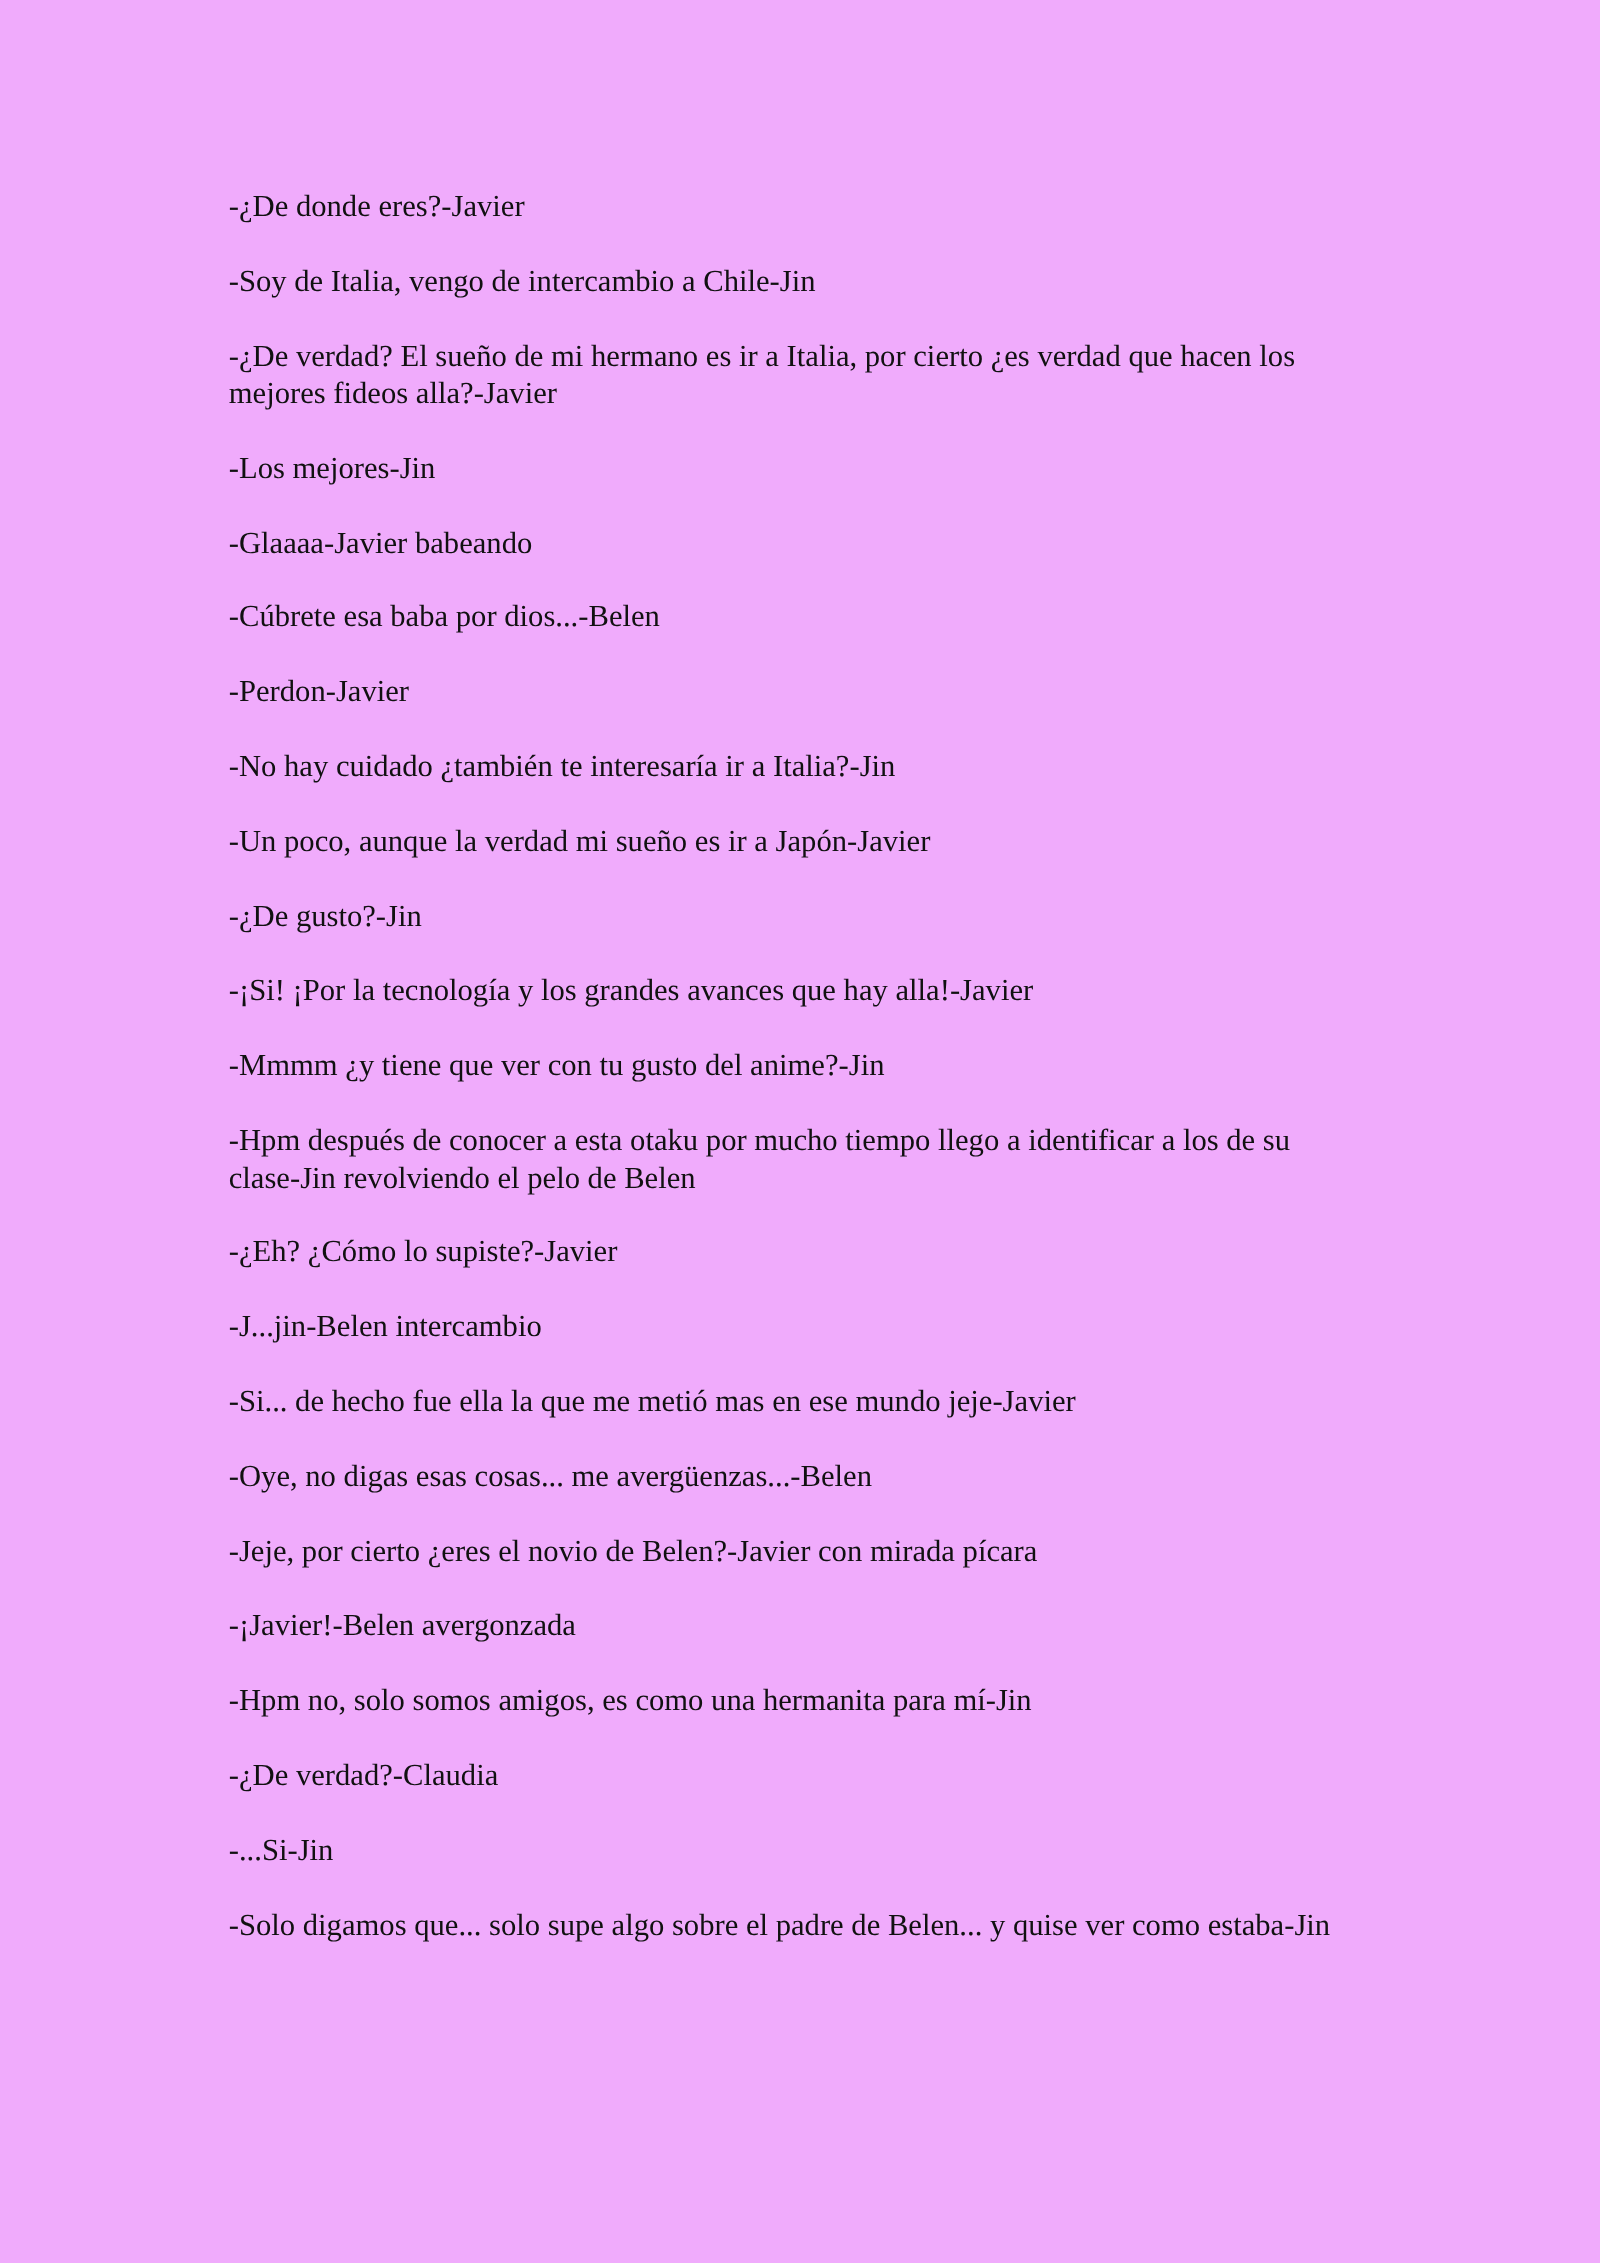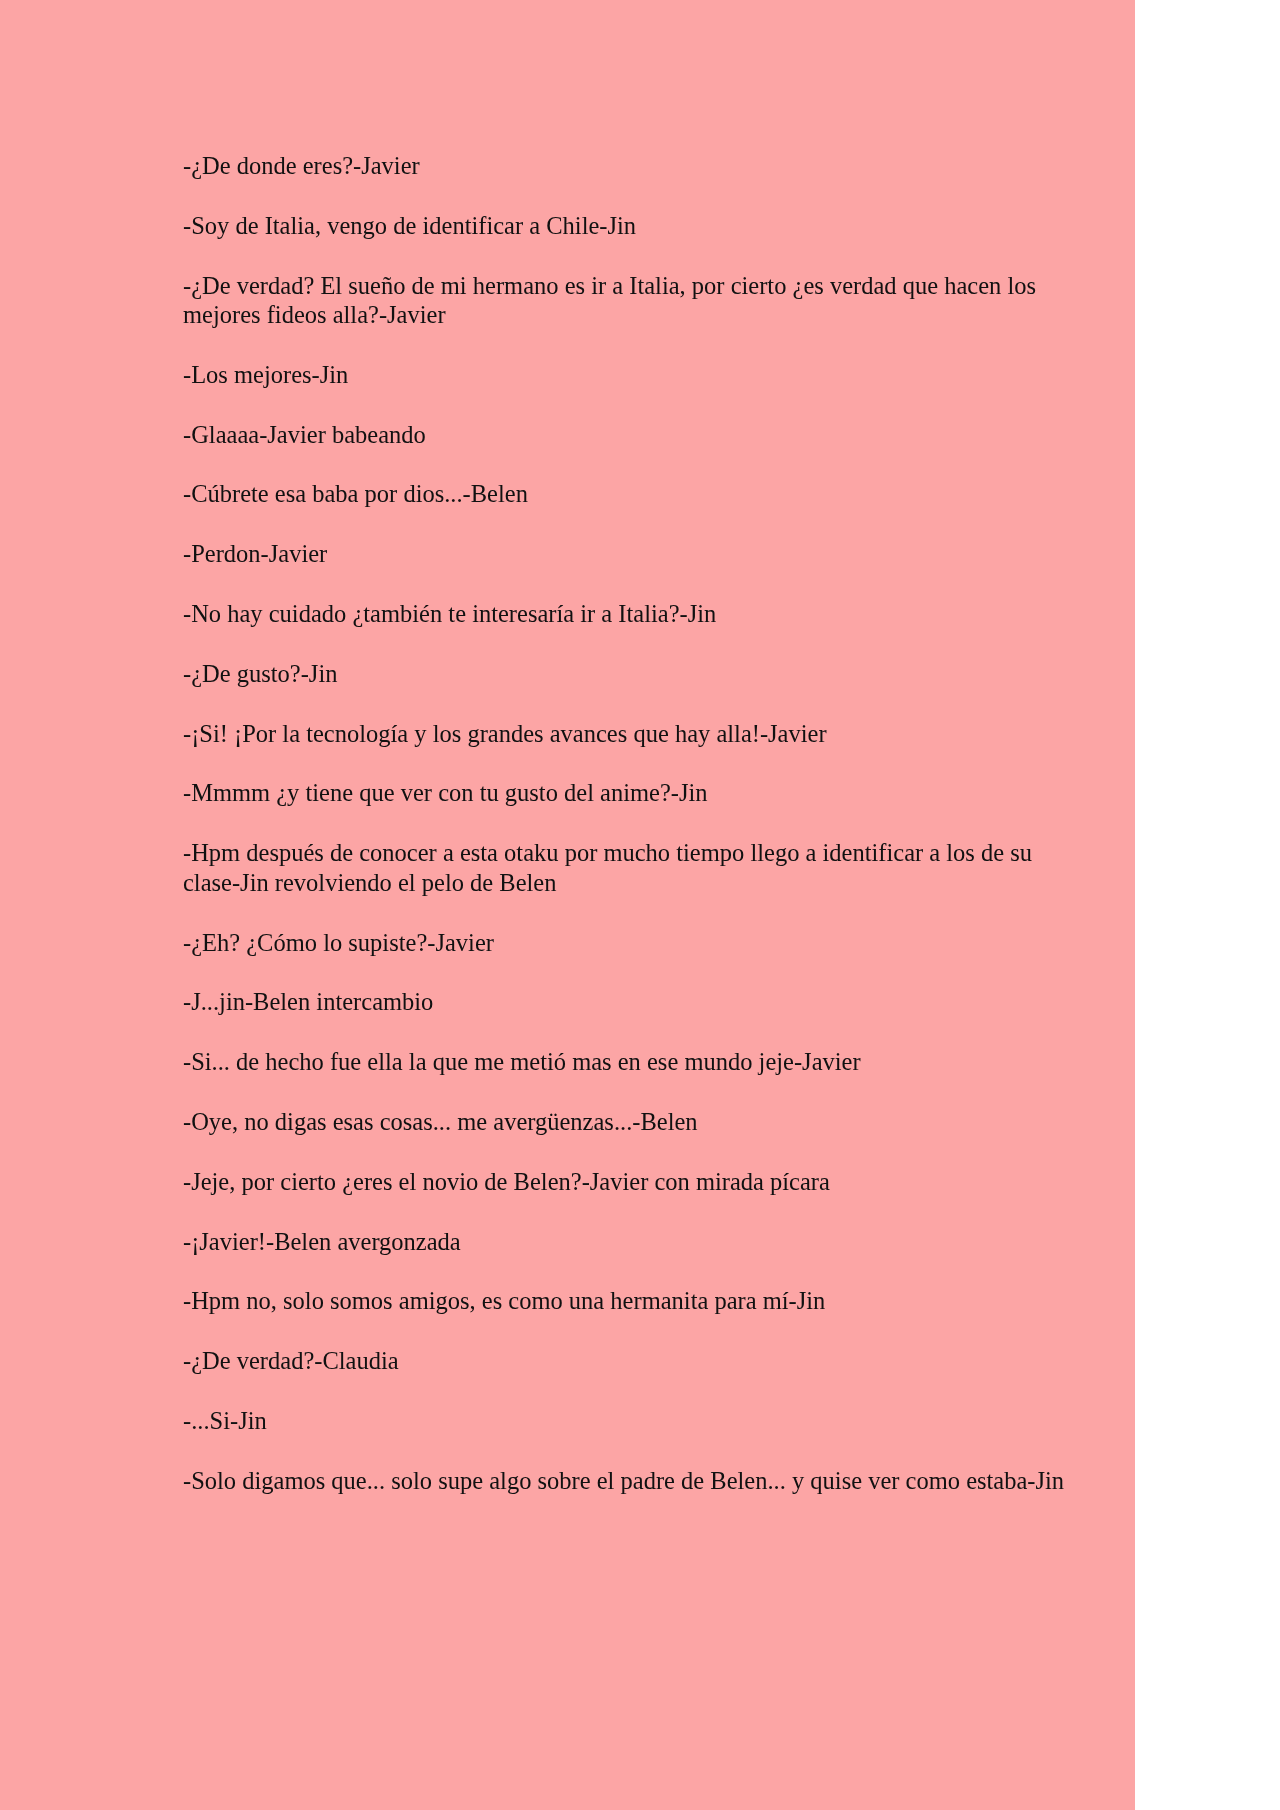--- a/index.html
+++ b/index.html
@@ -1,39 +1,40 @@
 <!DOCTYPE html>
 <html><head>
 <meta charset="utf-8">
 <style>
   html, body { margin: 0; padding: 0; background: #ffffff; }
   body { width: 1280px; height: 1810px; overflow: hidden; position: relative; }
   .page {
-    position: absolute; left: 0; top: 0; width: 1135px; height: 1810px; background: #fca5a5;
+    position: absolute; left: 0; top: 0; width: 1280px; height: 1810px; background: #f0abfc;
   }
   .content {
     position: absolute; left: 183px; top: 151px; width: 900px;
     font-family: "Liberation Serif", "DejaVu Serif", serif;
     font-size: 24.5px; line-height: 29.5px; color: #111111;
   }
   .para { margin: 0 0 30.3px 0; }
 </style>
 </head>
 <body>
 
 <div class="page">
   <div class="content">
     <p class="para">-¿De donde eres?-Javier</p>
-    <p class="para">-Soy de Italia, vengo de identificar a Chile-Jin</p>
+    <p class="para">-Soy de Italia, vengo de intercambio a Chile-Jin</p>
     <p class="para">-¿De verdad? El sueño de mi hermano es ir a Italia, por cierto ¿es verdad que hacen los mejores fideos alla?-Javier</p>
     <p class="para">-Los mejores-Jin</p>
     <p class="para">-Glaaaa-Javier babeando</p>
     <p class="para">-Cúbrete esa baba por dios...-Belen</p>
     <p class="para">-Perdon-Javier</p>
     <p class="para">-No hay cuidado ¿también te interesaría ir a Italia?-Jin</p>
+    <p class="para">-Un poco, aunque la verdad mi sueño es ir a Japón-Javier</p>
     <p class="para">-¿De gusto?-Jin</p>
     <p class="para">-¡Si! ¡Por la tecnología y los grandes avances que hay alla!-Javier</p>
     <p class="para">-Mmmm ¿y tiene que ver con tu gusto del anime?-Jin</p>
     <p class="para">-Hpm después de conocer a esta otaku por mucho tiempo llego a identificar a los de su clase-Jin revolviendo el pelo de Belen</p>
     <p class="para">-¿Eh? ¿Cómo lo supiste?-Javier</p>
     <p class="para">-J...jin-Belen intercambio</p>
     <p class="para">-Si... de hecho fue ella la que me metió mas en ese mundo jeje-Javier</p>
     <p class="para">-Oye, no digas esas cosas... me avergüenzas...-Belen</p>
     <p class="para">-Jeje, por cierto ¿eres el novio de Belen?-Javier con mirada pícara</p>
     <p class="para">-¡Javier!-Belen avergonzada</p>

